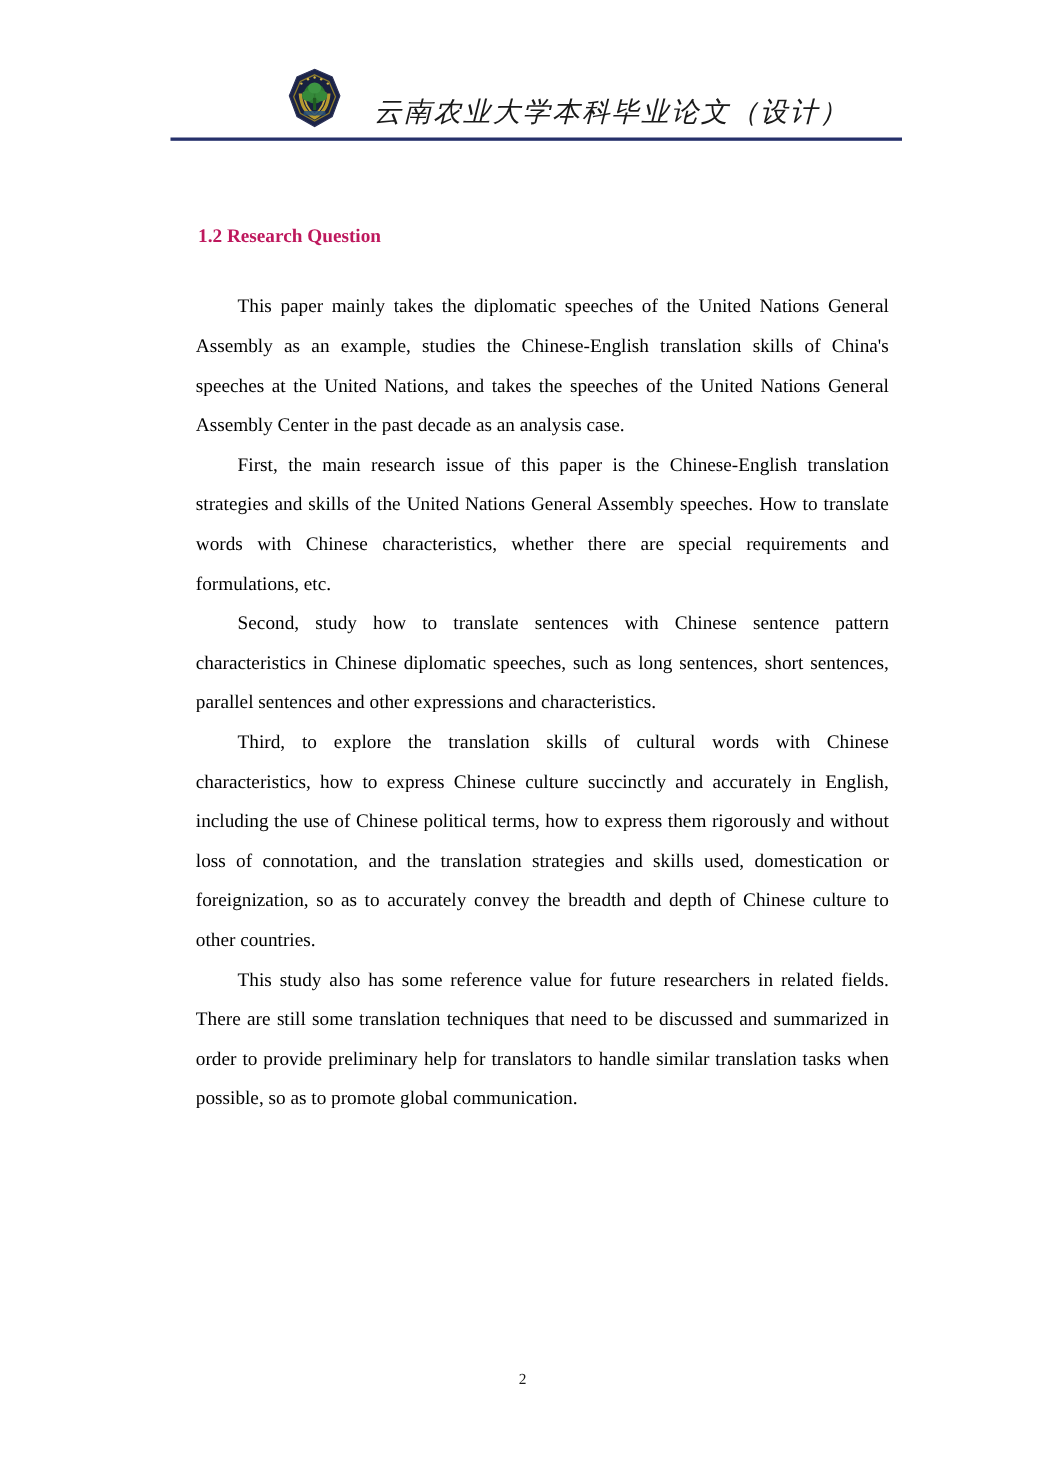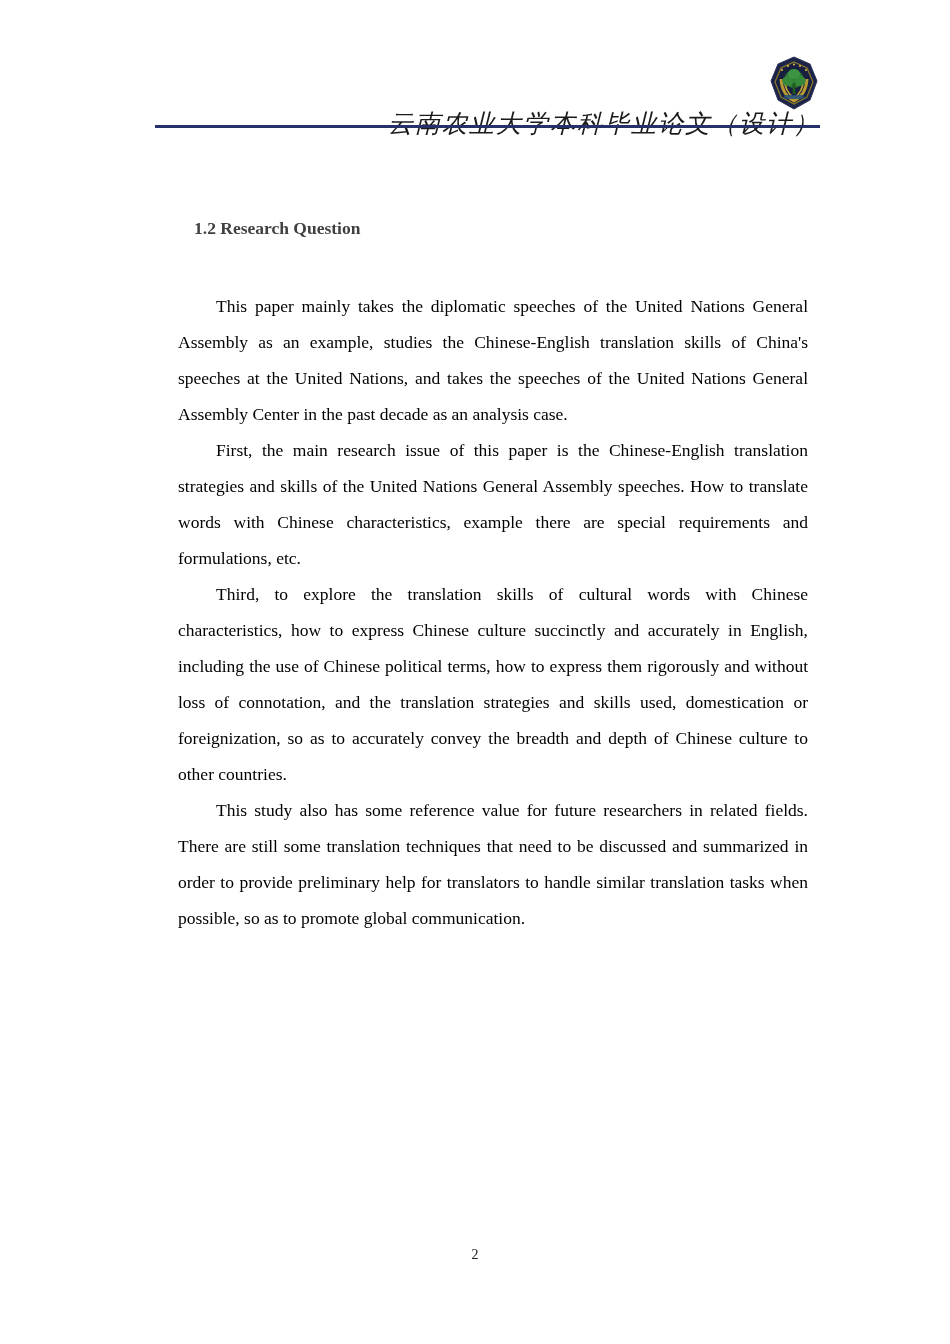--- a/index.html
+++ b/index.html
@@ -29,21 +29,20 @@
     left: 155px;
     top: 55px;
     width: 665px;
     height: 80px;
   }
 
   .header-row {
     display: flex;
     align-items: flex-end;
     height: 62px;
-    flex-direction: column;
   }
 
   .logo {
     position: relative;
     width: 52px;
     height: 56px;
     margin-left: 105px;
     margin-bottom: 0px;
     flex: 0 0 auto;
   }
@@ -99,26 +98,26 @@
   }
 
   .para + .para {
     margin-top: 0px;
   }
 
   .spacer-sm { height: 24px; }
   .spacer-md { height: 28px; }
 
   .section-heading {
-    margin: 14px;
+    margin: 0;
     padding-left: 38px;
     font-size: 17.5px;
     font-weight: bold;
     line-height: 36px;
-    color: #404040;
+    color: #be185d;
   }
 
   
   .page-footer {
     position: absolute;
     left: 0;
     top: 1245px;
     width: 950px;
     text-align: center;
   }
@@ -175,22 +174,23 @@
 
 
     <div class="spacer-sm"></div>
 
     <h2 class="section-heading">1.2 Research Question</h2>
 
     <div class="spacer-md"></div>
 
     <p class="para indent">This paper mainly takes the diplomatic speeches of the United Nations General Assembly as an example, studies the Chinese-English translation skills of China's speeches at the United Nations, and takes the speeches of the United Nations General Assembly Center in the past decade as an analysis case.</p>
 
-    <p class="para indent">First, the main research issue of this paper is the Chinese-English translation strategies and skills of the United Nations General Assembly speeches. How to translate words with Chinese characteristics, example there are special requirements and formulations, etc.</p>
-
+    <p class="para indent">First, the main research issue of this paper is the Chinese-English translation strategies and skills of the United Nations General Assembly speeches. How to translate words with Chinese characteristics, whether there are special requirements and formulations, etc.</p>
+
+    <p class="para indent">Second, study how to translate sentences with Chinese sentence pattern characteristics in Chinese diplomatic speeches, such as long sentences, short sentences, parallel sentences and other expressions and characteristics.</p>
 
     <p class="para indent">Third, to explore the translation skills of cultural words with Chinese characteristics, how to express Chinese culture succinctly and accurately in English, including the use of Chinese political terms, how to express them rigorously and without loss of connotation, and the translation strategies and skills used, domestication or foreignization, so as to accurately convey the breadth and depth of Chinese culture to other countries.</p>
 
     <p class="para indent">This study also has some reference value for future researchers in related fields. There are still some translation techniques that need to be discussed and summarized in order to provide preliminary help for translators to handle similar translation tasks when possible, so as to promote global communication.</p>
 
   </div>
 
   <div class="page-footer">
     <span class="page-number">2</span>
   </div>

